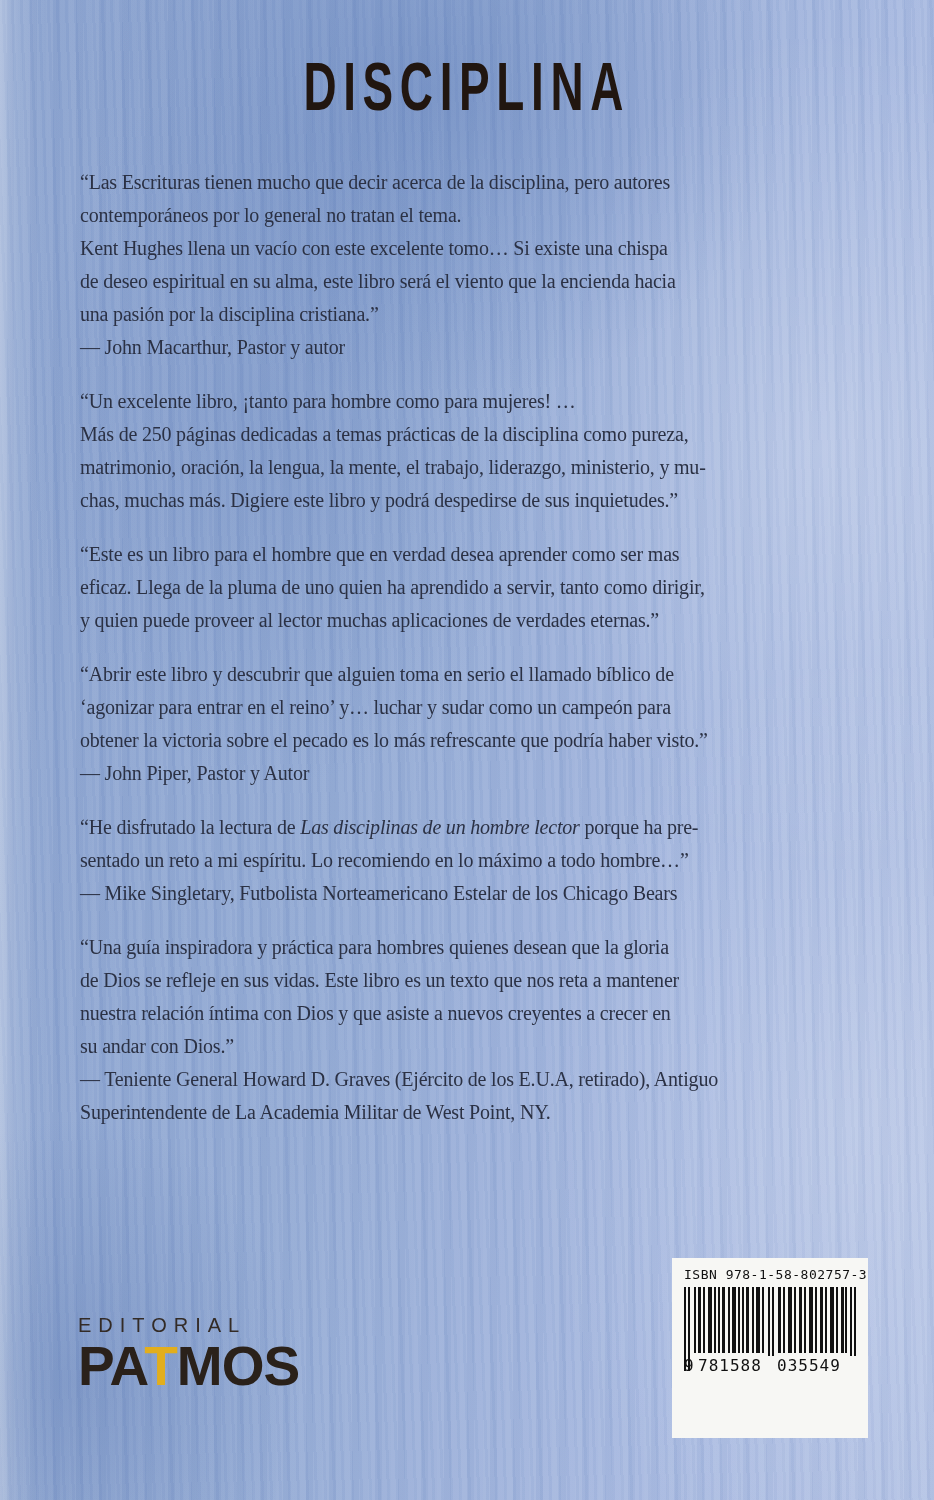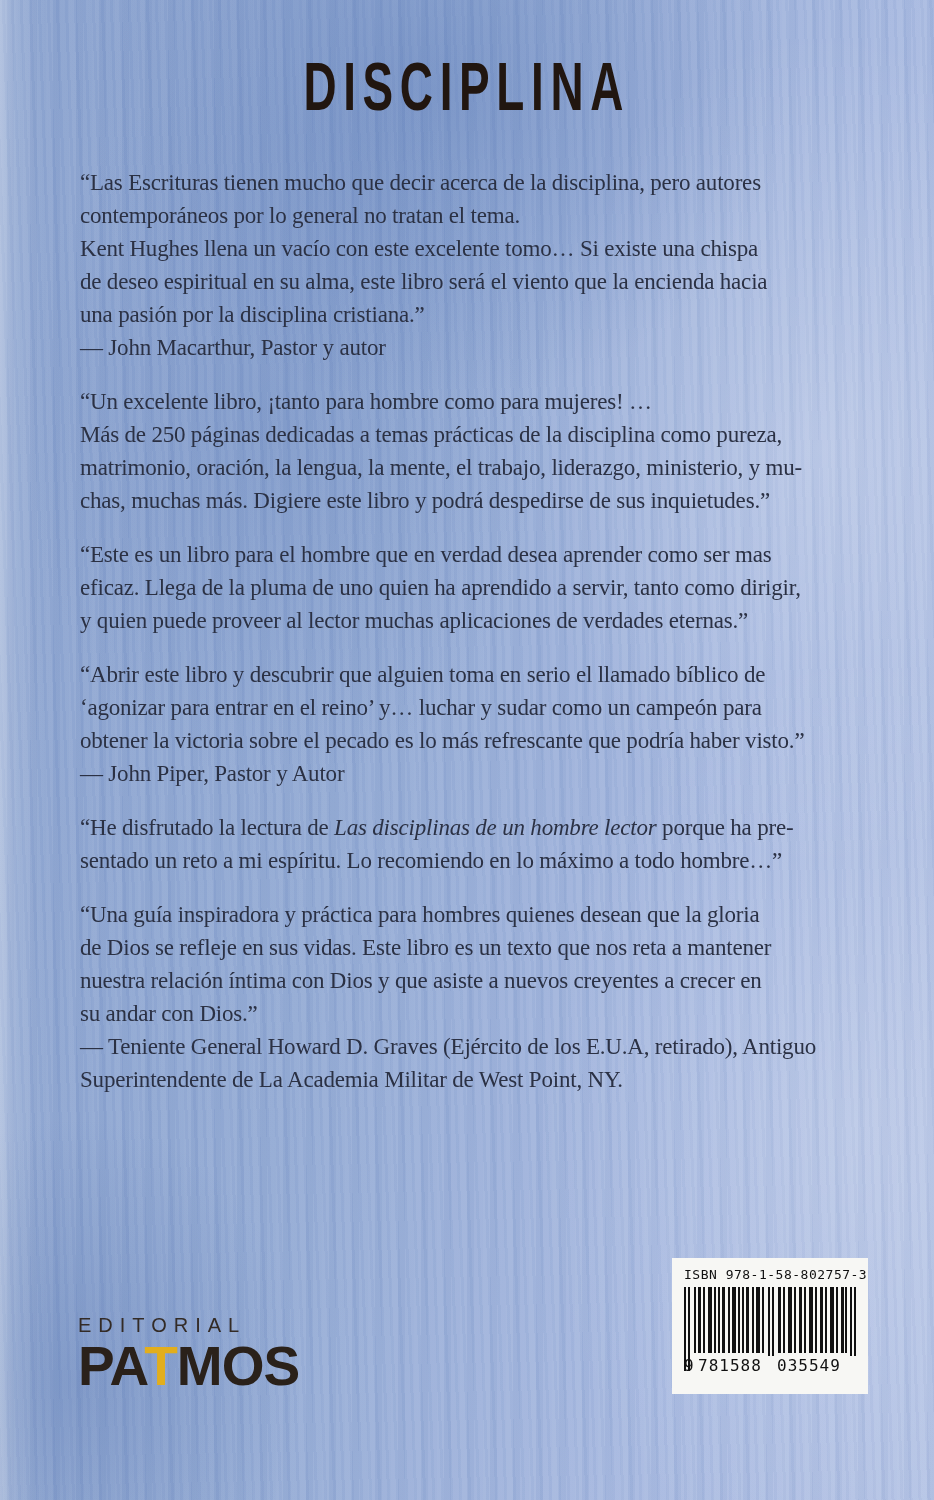--- a/index.html
+++ b/index.html
@@ -43,21 +43,21 @@
     letter-spacing: 9px;
     color: #211610;
     transform: scale(0.74, 1.12);
     transform-origin: 50% 20%;
     white-space: nowrap;
   }
 
   .quotes {
     padding: 42px 24px 0 80px;
     color: #2b3144;
-    font-size: 23px;
+    font-size: 20px;
     line-height: 33px;
     letter-spacing: -0.2px;
   }
   .quote { margin: 0 0 21px 0; }
   .qt   { white-space: pre-line; }
   .qt-italic { font-style: italic; }
   .attr { display: block; white-space: pre-line; }
 
   .publisher {
     position: absolute;
@@ -83,21 +83,21 @@
     transform: scale(1.0, 1.02);
     transform-origin: left top;
   }
   .patmos .gold { color: #e2ae1d; }
 
   .barcode-box {
     position: absolute;
     left: 672px;
     top: 1258px;
     width: 196px;
-    height: 136px;
+    height: 180px;
     box-sizing: border-box;
     background: #f7f7f4;
     padding: 9px 12px 0 12px;
     font-family: "DejaVu Sans Mono", monospace;
     color: #111;
   }
   .isbn {
     font-size: 13px;
     letter-spacing: 0.5px;
     text-align: center;
@@ -149,20 +149,21 @@
     <p class="quote">
       <span class="qt">“Abrir este libro y descubrir que alguien toma en serio el llamado bíblico de
 ‘agonizar para entrar en el reino’ y… luchar y sudar como un campeón para
 obtener la victoria sobre el pecado es lo más refrescante que podría haber visto.”</span>
       <span class="attr">— John Piper, Pastor y Autor</span>
     </p>
 
     <p class="quote">
       <span class="qt">“He disfrutado la lectura de </span><span class="qt qt-italic">Las disciplinas de un hombre lector</span><span class="qt"> porque ha pre-
 sentado un reto a mi espíritu. Lo recomiendo en lo máximo a todo hombre…”</span>
+      <span class="attr">— Mike Singletary, Futbolista Norteamericano Estelar de los Chicago Bears</span>
     </p>
 
     <p class="quote">
       <span class="qt">“Una guía inspiradora y práctica para hombres quienes desean que la gloria
 de Dios se refleje en sus vidas. Este libro es un texto que nos reta a mantener
 nuestra relación íntima con Dios y que asiste a nuevos creyentes a crecer en
 su andar con Dios.”</span>
       <span class="attr">— Teniente General Howard D. Graves (Ejército de los E.U.A, retirado), Antiguo
 Superintendente de La Academia Militar de West Point, NY.</span>
     </p>

